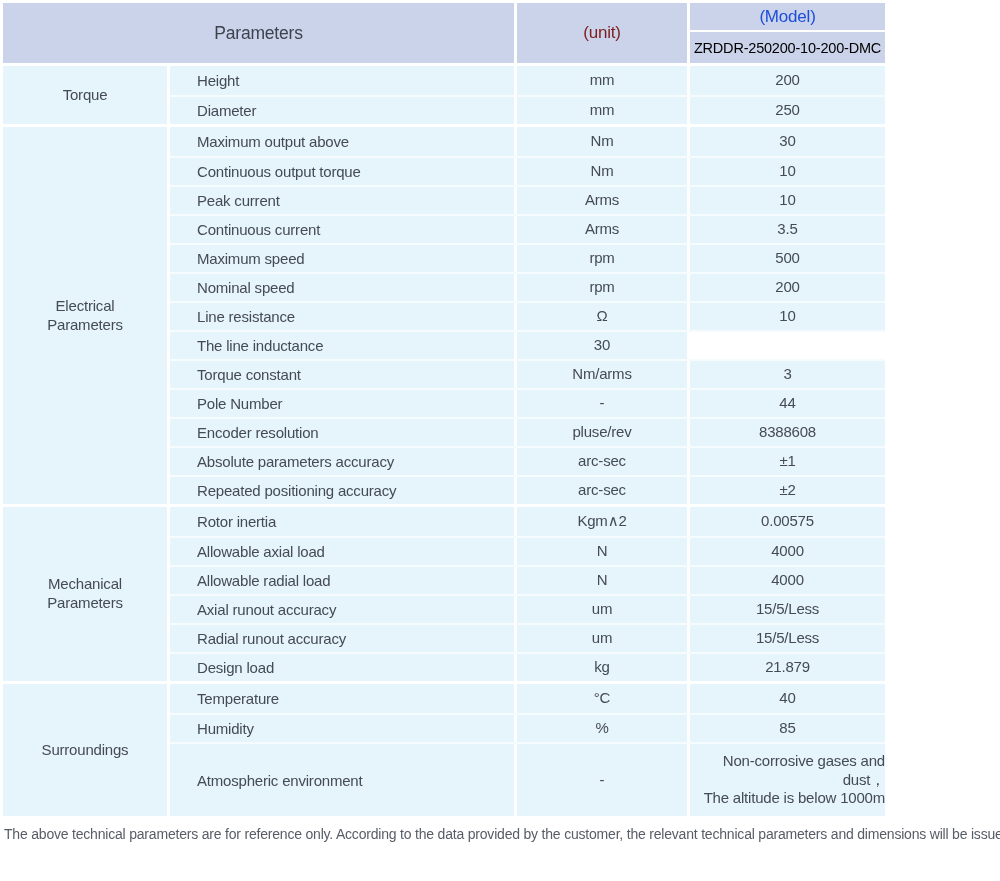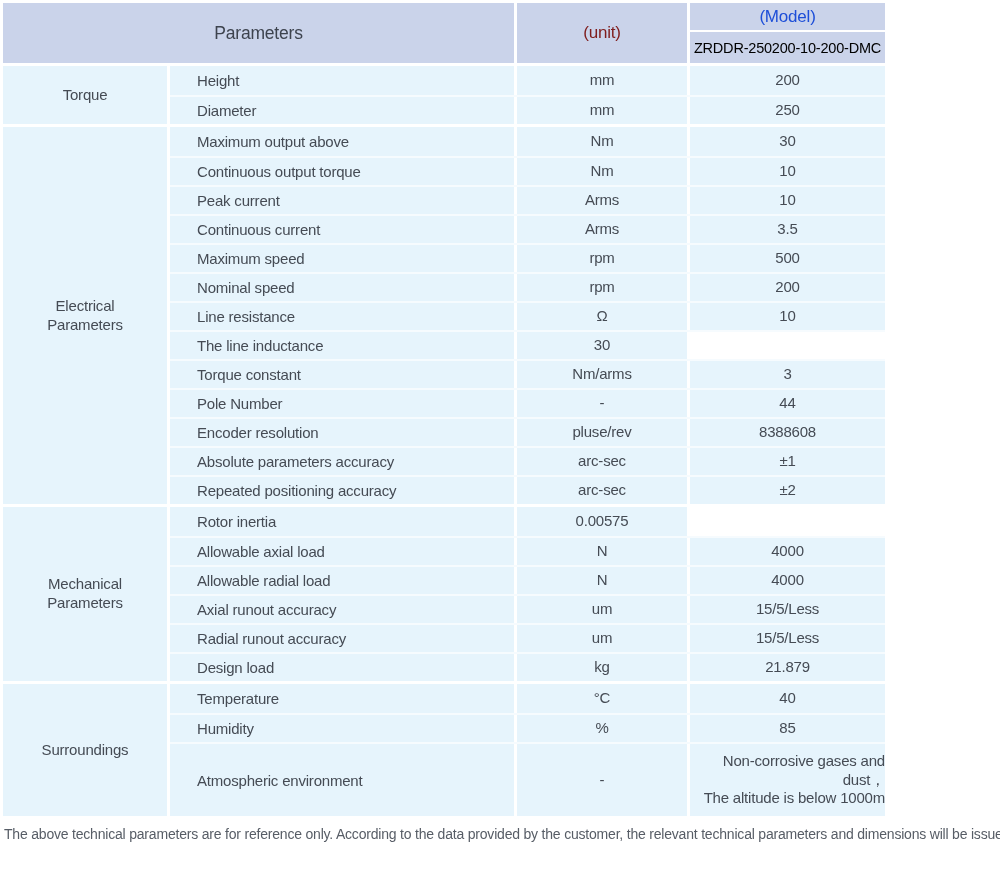--- a/index.html
+++ b/index.html
@@ -186,20 +186,21 @@
               <div class="cell cell-value">±2</div>
             </div>
           </div>
         </div>
         <div class="group">
           <div class="cat cell">Mechanical
 Parameters</div>
           <div class="grows">
             <div class="row">
               <div class="cell cell-param">Rotor inertia</div>
+              <div class="cell cell-unit">Kgm∧2</div>
               <div class="cell cell-value">0.00575</div>
             </div>
             <div class="row">
               <div class="cell cell-param">Allowable axial load</div>
               <div class="cell cell-unit">N</div>
               <div class="cell cell-value">4000</div>
             </div>
             <div class="row">
               <div class="cell cell-param">Allowable radial load</div>
               <div class="cell cell-unit">N</div>

